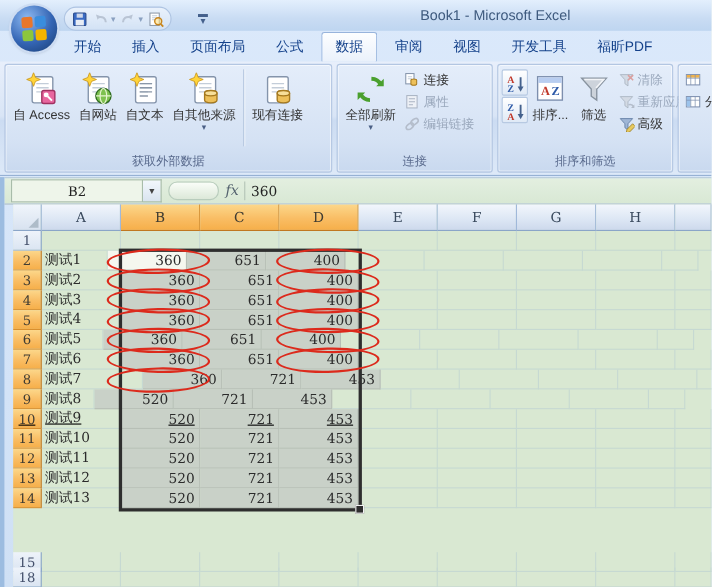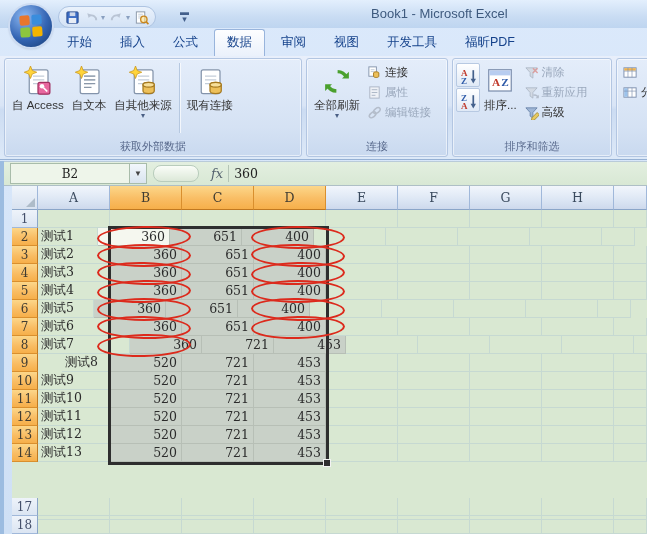--- a/index.html
+++ b/index.html
@@ -14,21 +14,21 @@
     box-shadow:0 0 0 2px #cddcf2,0 1px 3px rgba(0,0,0,.35);z-index:9;}
   .orb .logo{position:absolute;left:10px;top:10px;width:22px;height:22px;
     display:grid;grid-template-columns:10px 10px;grid-gap:2px;transform:rotate(-4deg);}
   .orb .logo i{width:10px;height:10px;border-radius:2px;display:block;}
   .qat{position:absolute;left:58px;top:6px;height:20px;display:flex;align-items:center;
     background:linear-gradient(#eaf2fc,#d3e2f5);border:1px solid #aec4e2;border-radius:11px;
     padding:0 6px;gap:4px;}
   .qat .qbtn{display:flex;align-items:center;}
   .qat .dd{color:#8aa0c0;font-size:8px;margin-left:-2px;}
   .qat-custom{position:absolute;left:180px;top:9px;color:#44608c;font-size:9px;line-height:7px;text-align:center;}
-  .title-text{position:absolute;left:371px;top:6px;color:#3e5a7e;font-size:13px;}
+  .title-text{position:absolute;left:382px;top:6px;color:#3e5a7e;font-size:13px;}
   
   .tabrow{position:absolute;left:55px;top:31px;height:25px;display:flex;align-items:flex-end;gap:4px;z-index:5;}
   .tab{padding:4px 12px 5px 12px;color:#15428b;font-size:12.5px;border-radius:3px 3px 0 0;cursor:default;}
   .tab.active{background:linear-gradient(#fdfeff,#eaf1fb);border:1px solid #98b4dc;border-bottom:none;color:#15428b;}
   
   .ribbon{position:absolute;left:0;top:56px;width:647px;height:104px;
     background:linear-gradient(#e8effb,#d9e5f6 48%,#ccdcf2 52%,#dde9f8);
     border-bottom:1px solid #96b1d4;display:flex;align-items:flex-start;padding-top:2px;box-sizing:border-box;}
   .rgroup{position:relative;height:97px;margin-left:4px;border:1px solid #b3c6e2;border-radius:3px;
     background:linear-gradient(#e4edfa,#d5e2f4 70%,#c9d9ef);
@@ -54,21 +54,21 @@
     background:linear-gradient(#e3efe0,#d8e8d4);border-top:1px solid #b9cbd9;
     border-bottom:1px solid #aebfc6;display:flex;align-items:center;box-sizing:border-box;}
   .namebox{width:118px;height:19px;margin-left:6px;background:#eef5ea;border:1px solid #a8bcaa;
     display:flex;align-items:center;justify-content:center;font-size:12px;color:#222;
     font-family:"DejaVu Serif",serif;}
   .namedd{width:16px;height:19px;border:1px solid #a8bcaa;border-left:none;
     background:linear-gradient(#f2f7fc,#d9e4ef);display:flex;align-items:center;justify-content:center;
     font-size:8px;color:#444;}
   .fcapsule{width:44px;height:15px;margin-left:6px;border-radius:8px;border:1px solid #b8ccbc;
     background:linear-gradient(#fafdf8,#dcE8d8);}
-  .fx{margin-left:12px;font-family:"DejaVu Serif",serif;font-style:italic;color:#55636f;font-size:13px;}
+  .fx{margin-left:6px;font-family:"DejaVu Serif",serif;font-style:italic;color:#55636f;font-size:13px;}
   .fdiv{width:1px;height:17px;background:#b4c4b6;margin:0 5px;}
   .fvalue{font-family:"DejaVu Serif",serif;font-size:12.5px;color:#222;}
   
   .leftstrip{position:absolute;left:0;top:161px;width:4px;height:373px;background:#9cbce0;}
   .sheet{position:absolute;left:12px;top:186px;width:635px;height:348px;background:#d9e8d2;}
   .colhdr-row{position:absolute;left:0;top:0;height:24px;display:flex;}
   .hdrcell{box-sizing:border-box;height:24px;border-right:1px solid #a0b8da;border-bottom:1px solid #8aa5c8;
     background:linear-gradient(#f2f6fc,#dce6f4 60%,#cdd9ec);
     display:flex;align-items:center;justify-content:center;
     font-family:"DejaVu Serif",serif;font-size:12.5px;color:#3a4a5e;}
@@ -143,20 +143,21 @@
       <i style="background:#e8762c"></i>
         <i style="background:#3a8ddd"></i>
       <i style="background:#8cc63e"></i>
         <i style="background:#f4b400"></i>
     </div>
   </div>
 
   <div class="tabrow" id="tabrow">
       <div class="tab">开始</div>
       <div class="tab">插入</div>
+      <div class="tab">页面布局</div>
       <div class="tab">公式</div>
       <div class="tab active">数据</div>
       <div class="tab">审阅</div>
       <div class="tab">视图</div>
       <div class="tab">开发工具</div>
       <div class="tab">福昕PDF</div>
     </div>
 
   <div class="ribbon" id="ribbon">
       <div class="rgroup" style="width: 296px;">
@@ -166,20 +167,33 @@
               <svg viewBox="0 0 24 24" width="30" height="30">
                 <rect x="5" y="3" width="15" height="19" rx="1.5" fill="#fff" stroke="#8494ab"></rect>
                 <path d="M8 8h9M8 11h9M8 14h6" stroke="#c3cdd9" fill="none"></path>
                 <path d="M6 0L7.4 3.6 11 5 7.4 6.4 6 10 4.6 6.4 1 5 4.6 3.6Z" fill="#ffd43a" stroke="#c9971c" stroke-width="0.6"></path>
                 <rect x="12" y="13" width="9.5" height="9.5" rx="1.5" fill="#e8679f" stroke="#a03060"></rect>
                 <circle cx="15.2" cy="16.2" r="1.8" fill="#fff"></circle>
                 <path d="M16.4 17.4l3 3" stroke="#fff" stroke-width="1.4"></path>
               </svg>
             </div>
             <div class="lb">自 Access</div>
+          </div>
+          <div class="bigbtn">
+            <div class="ic">
+              <svg viewBox="0 0 24 24" width="30" height="30">
+                <rect x="5" y="3" width="15" height="19" rx="1.5" fill="#fff" stroke="#8494ab"></rect>
+                <path d="M8 8h9M8 11h9M8 14h6" stroke="#c3cdd9" fill="none"></path>
+                <path d="M6 0L7.4 3.6 11 5 7.4 6.4 6 10 4.6 6.4 1 5 4.6 3.6Z" fill="#ffd43a" stroke="#c9971c" stroke-width="0.6"></path>
+                <circle cx="16" cy="17" r="5.5" fill="#7ec14f" stroke="#2f6d1f"></circle>
+                <ellipse cx="16" cy="17" rx="2.4" ry="5.5" fill="none" stroke="#e6f4d0" stroke-width="0.9"></ellipse>
+                <path d="M10.6 17h10.8" stroke="#e6f4d0" stroke-width="0.9"></path>
+              </svg>
+            </div>
+            <div class="lb">自网站</div>
           </div>
           <div class="bigbtn">
             <div class="ic">
               <svg viewBox="0 0 24 24" width="30" height="30">
                 <rect x="5" y="3" width="15" height="19" rx="1.5" fill="#fff" stroke="#8494ab"></rect>
                 <path d="M8 8h9M8 11h9M8 14h6" stroke="#c3cdd9" fill="none"></path>
                 <path d="M6 0L7.4 3.6 11 5 7.4 6.4 6 10 4.6 6.4 1 5 4.6 3.6Z" fill="#ffd43a" stroke="#c9971c" stroke-width="0.6"></path>
                 <path d="M8 8h9M8 11h9M8 14h9M8 17h6" stroke="#8a97a8" fill="none"></path>
               </svg>
             </div>
@@ -277,20 +291,29 @@
           <div class="bigbtn">
             <div class="ic">
               <svg viewBox="0 0 24 24" width="30" height="30">
                 <rect x="3" y="3" width="18" height="17" fill="#fff" stroke="#7d8fae"></rect>
                 <rect x="3.5" y="3.5" width="17" height="4" fill="#b8cdf0"></rect>
                 <text x="5.5" y="16" font-size="9" font-weight="bold" fill="#c0392b" font-family="serif">A</text>
                 <text x="13" y="16" font-size="9" font-weight="bold" fill="#2e5aa8" font-family="serif">Z</text>
               </svg>
             </div>
             <div class="lb">排序...</div>
+          </div>
+          <div class="bigbtn">
+            <div class="ic">
+              <svg viewBox="0 0 24 24" width="30" height="30">
+                <path d="M3 4h18l-7 8v8l-4-2.8V12Z" fill="#cdd3db" stroke="#88939f"></path>
+                <path d="M5 5h14l-5.5 6.2" fill="none" stroke="#f2f4f7" stroke-width="1.2"></path>
+              </svg>
+            </div>
+            <div class="lb">筛选</div>
           </div>
           <div class="smallcol">
             <div class="smallbtn disabled">
               <svg viewBox="0 0 16 16" width="15" height="15">
                 <path d="M2 3h12l-4.5 5v6l-3-2.2V8Z" fill="#d3dae4" stroke="#a7b2c0" stroke-width="0.8"></path>
                 <path d="M9.5 3.5l5 5M14.5 3.5l-5 5" stroke="#dba0a0" stroke-width="1.5"></path>
               </svg>
               <span class="lb">清除</span>
             </div>
             <div class="smallbtn disabled">
@@ -452,31 +475,31 @@
         <div class="cell num sel" style="width: 72px;">721</div>
         <div class="cell num sel" style="width: 72px;">453</div>
         <div class="cell" style="width: 72px;"></div>
         <div class="cell" style="width: 72px;"></div>
         <div class="cell" style="width: 72px;"></div>
         <div class="cell" style="width: 72px;"></div>
         <div class="cell" style="width: 33px;"></div>
       </div>
       <div class="grow" style="top: 168px;">
         <div class="rowhdr selrow">9</div>
-        <div class="cell txt" style="width: 48px; margin-left: 24px;">测试8</div>
+        <div class="cell txt" style="width: 48px;">测试8</div>
         <div class="cell num sel" style="width: 72px;">520</div>
         <div class="cell num sel" style="width: 72px;">721</div>
         <div class="cell num sel" style="width: 72px;">453</div>
         <div class="cell" style="width: 72px;"></div>
         <div class="cell" style="width: 72px;"></div>
         <div class="cell" style="width: 72px;"></div>
         <div class="cell" style="width: 72px;"></div>
         <div class="cell" style="width: 33px;"></div>
       </div>
-      <div class="grow" style="top: 186px;">
+      <div class="grow" style="top: 186px; text-decoration: underline;">
         <div class="rowhdr selrow">10</div>
         <div class="cell txt" style="width: 72px;">测试9</div>
         <div class="cell num sel" style="width: 72px;">520</div>
         <div class="cell num sel" style="width: 72px;">721</div>
         <div class="cell num sel" style="width: 72px;">453</div>
         <div class="cell" style="width: 72px;"></div>
         <div class="cell" style="width: 72px;"></div>
         <div class="cell" style="width: 72px;"></div>
         <div class="cell" style="width: 72px;"></div>
         <div class="cell" style="width: 33px;"></div>
@@ -524,32 +547,20 @@
         <div class="cell num sel" style="width: 72px;">721</div>
         <div class="cell num sel" style="width: 72px;">453</div>
         <div class="cell" style="width: 72px;"></div>
         <div class="cell" style="width: 72px;"></div>
         <div class="cell" style="width: 72px;"></div>
         <div class="cell" style="width: 72px;"></div>
         <div class="cell" style="width: 33px;"></div>
       </div>
       <div class="grow" style="top: 276px; margin-top: 40px;">
         <div class="rowhdr">15</div>
-        <div class="cell" style="width: 72px;"></div>
-        <div class="cell" style="width: 72px;"></div>
-        <div class="cell" style="width: 72px;"></div>
-        <div class="cell" style="width: 72px;"></div>
-        <div class="cell" style="width: 72px;"></div>
-        <div class="cell" style="width: 72px;"></div>
-        <div class="cell" style="width: 72px;"></div>
-        <div class="cell" style="width: 72px;"></div>
-        <div class="cell" style="width: 33px;"></div>
-      </div>
-      <div class="grow" style="top: 312px;">
-        <div class="rowhdr">17</div>
         <div class="cell" style="width: 72px;"></div>
         <div class="cell" style="width: 72px;"></div>
         <div class="cell" style="width: 72px;"></div>
         <div class="cell" style="width: 72px;"></div>
         <div class="cell" style="width: 72px;"></div>
         <div class="cell" style="width: 72px;"></div>
         <div class="cell" style="width: 72px;"></div>
         <div class="cell" style="width: 72px;"></div>
         <div class="cell" style="width: 33px;"></div>
       </div>

